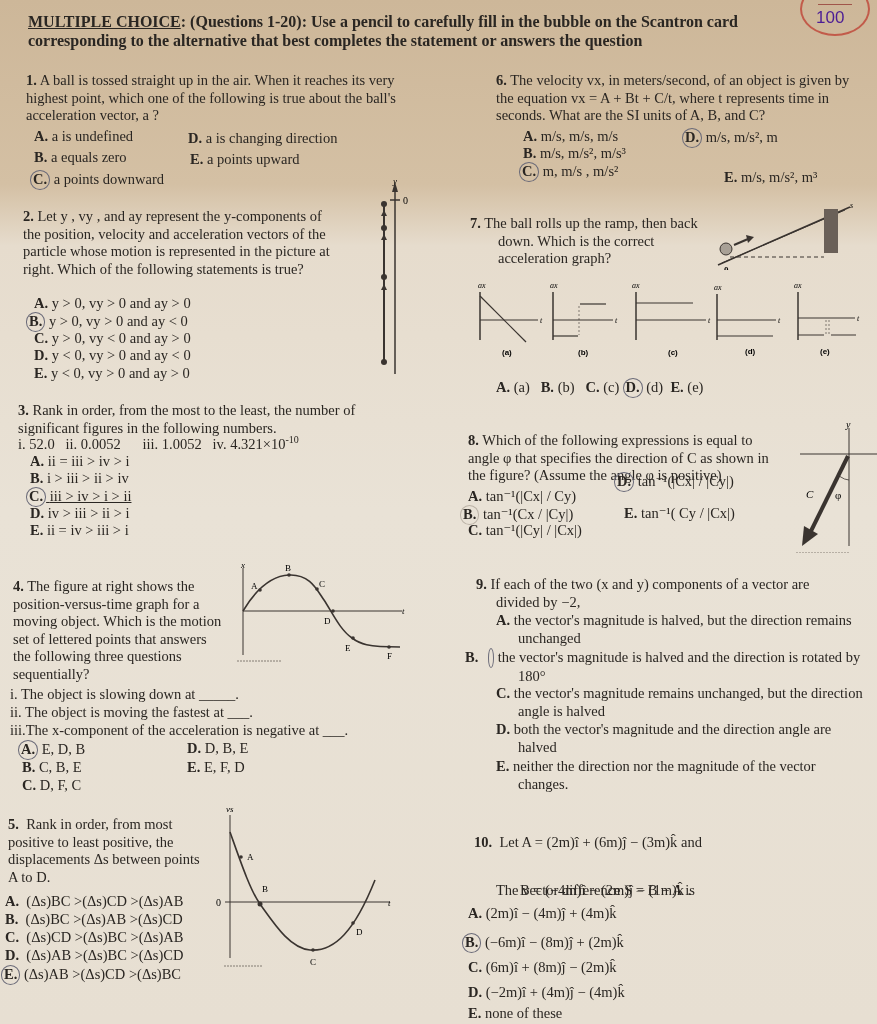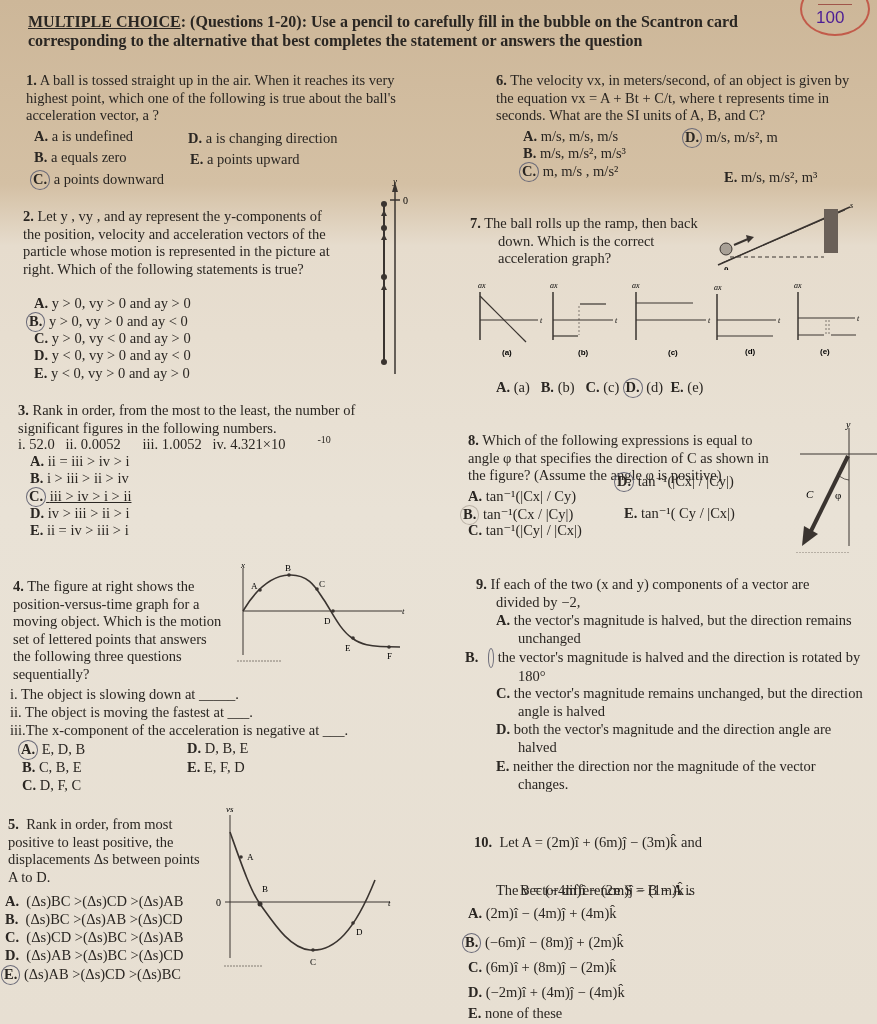--- a/index.html
+++ b/index.html
@@ -14,21 +14,21 @@
   .hdr { font-weight:bold; font-size:16px; line-height:19px; left:28px; top:12px; width:760px; }
   .hdr .u { text-decoration: underline; }
   .score { left:800px; top:-18px; width:66px; height:50px; border:2px solid #c25b4a; border-radius:50%; }
   .score span { position:absolute; left:14px; top:24px; color:#4c1d95; font-family:"Liberation Sans", sans-serif; font-size:17px; }
   .score .bar { position:absolute; left:16px; top:20px; width:34px; height:1px; background:#a0554a; }
   .q { position:absolute; }
   .q .num { font-weight:bold; }
   .opt { white-space:nowrap; }
   .opt b { font-weight:bold; }
   .circ { display:inline-block; border:1.5px solid #6a6a78; border-radius:50%; padding:0 2px; margin-left:-4px; }
-  sub, sup { font-size:10px; line-height:0;margin-left:32px; }
+  sub, sup { font-size:10px; line-height:0; }
   .cap { font-family:"Liberation Sans", sans-serif; font-size:8px; font-weight:bold; }
   svg text { font-family:"Liberation Serif", serif; }
 </style>
 </head>
 <body>
 
 <div class="abs hdr">
   <span class="u">MULTIPLE CHOICE</span><span>: (Questions 1-20): Use a pencil to carefully fill in the bubble on the Scantron card corresponding to the alternative that best completes the statement or answers the question</span>
 </div>
 <div class="abs score">

